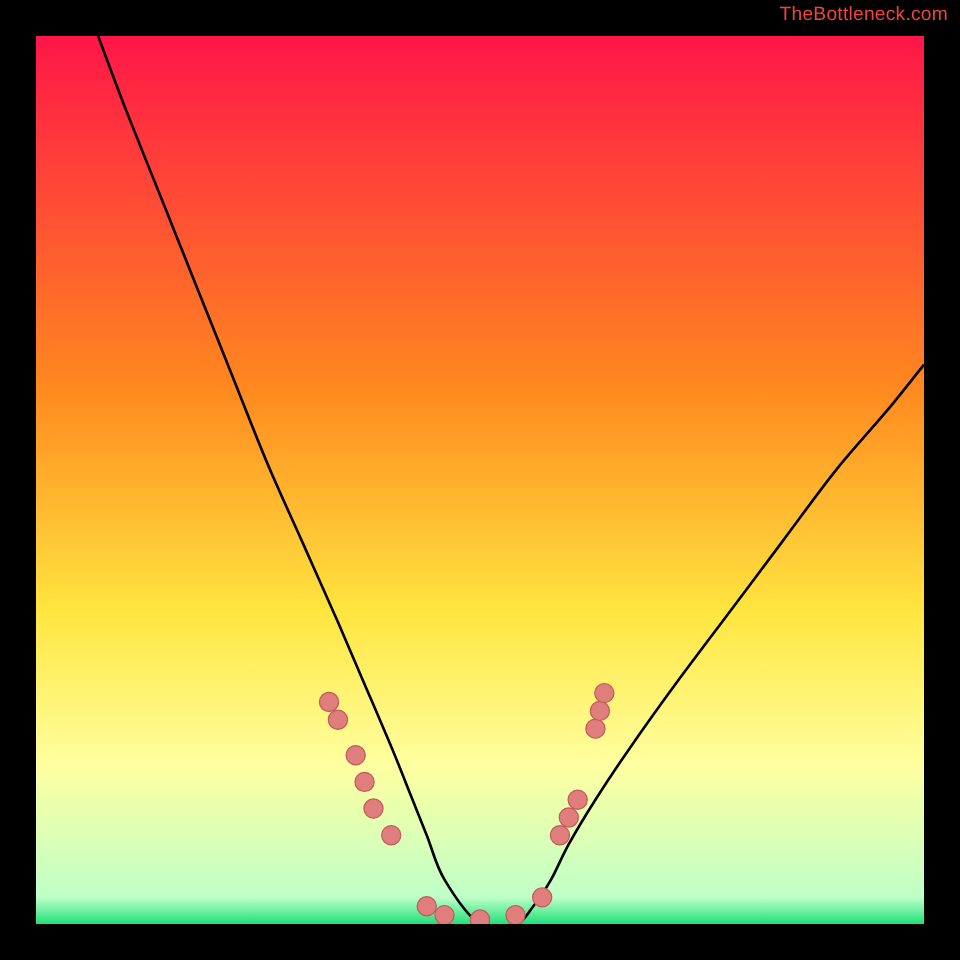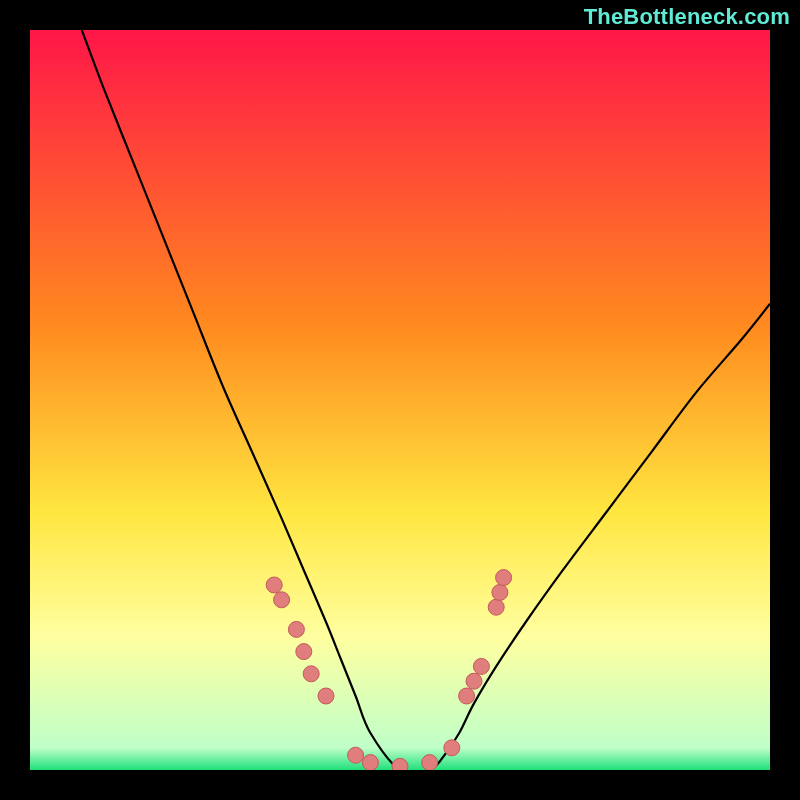--- a/index.html
+++ b/index.html
@@ -23,23 +23,23 @@
     top: 30px;
     left: 30px;
     width: 740px;
     height: 740px;
   }
   .watermark {
     position: absolute;
     top: 4px;
     right: 10px;
     font-family: Arial, Helvetica, sans-serif;
-    font-size: 22px;
-    font-weight: bold;
-    color: #5eead4;
+    font-size: 16px;
+    font-weight: normal;
+    color: #ef4444;
     letter-spacing: 0.2px;
   }
 </style>
 </head>
 <body>
 
 <div class="frame">
   <div class="watermark">TheBottleneck.com</div>
   <div class="plot">
     <svg id="chart-svg" width="740" height="740" viewBox="0 0 740 740" preserveAspectRatio="none">

